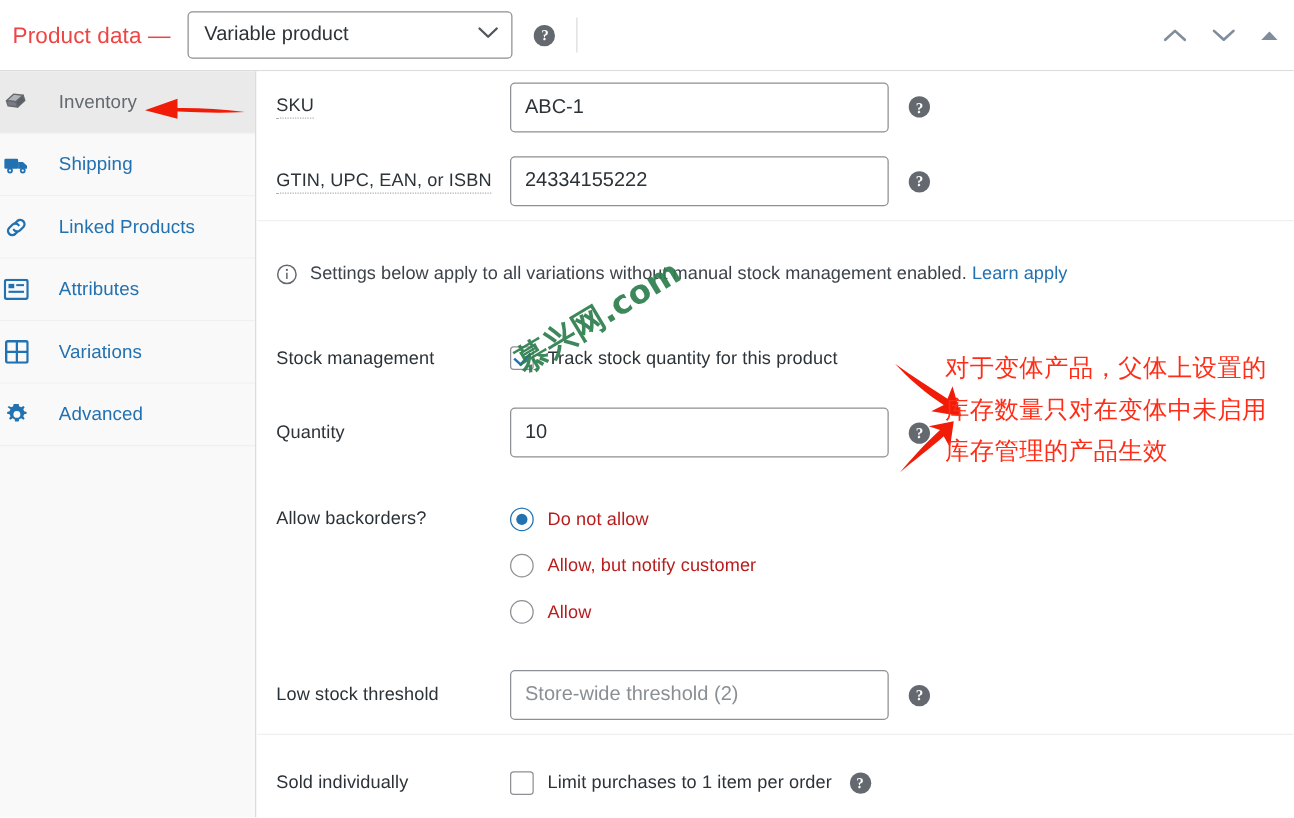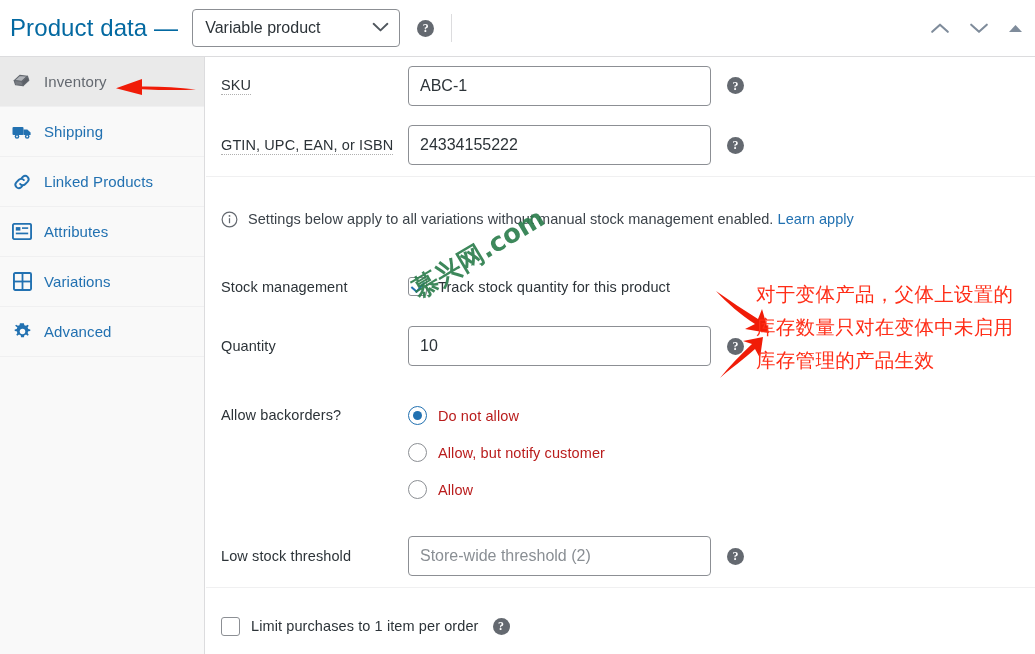--- a/index.html
+++ b/index.html
@@ -24,32 +24,32 @@
     position: absolute;
     left: 0; top: 0;
     width: 1035px; height: 57px;
     background: #fff;
     border-bottom: 1px solid #dcdcde;
     display: flex;
     align-items: center;
     padding-left: 10px;
   }
   .panel-title {
-    font-size: 24px;
-    color: #0369a1;
+    font-size: 18px;
+    color: #ef4444;
     font-weight: 400;
     white-space: nowrap;
     letter-spacing: .1px;
   }
   .type-select-wrap {
     position: relative;
     margin-left: 14px;
   }
   .type-select {
-    width: 208px;
+    width: 260px;
     height: 38px;
     border: 1px solid #8c8f94;
     border-radius: 4px;
     background: #fff;
     font-family: "Liberation Sans", sans-serif;
     font-size: 16px;
     color: #2c3338;
     padding: 0 34px 0 12px;
     line-height: 36px;
     appearance: none;
@@ -107,24 +107,25 @@
     width: 205px;
     height: 597px;
     background: #f9f9f9;
     border-right: 1px solid #dcdcde;
   }
   .side-item {
     position: relative;
     height: 50px;
     display: flex;
     align-items: center;
-    padding-left: 11px;
+    padding-left: 2px;
     border-bottom: 1px solid #f0f0f1;
     cursor: pointer;
     background: #f9f9f9;
+    gap: 12px;
   }
   .side-item.active {
     background: #eaeaea;
   }
   .side-ico {
     width: 22px; height: 22px;
     flex: 0 0 22px;
     display: flex;
     align-items: center;
     justify-content: center;
@@ -503,20 +504,23 @@
       <div class="label-cell">
         <span class="row-label">Low stock threshold</span>
       </div>
       <input class="txt-input" type="text" placeholder="Store-wide threshold (2)" style="">
       <span class="help-tip input-help">?</span>
     </div>
 
     <div class="hr"></div>
 
     <div class="row" style="height:58px;margin-top:9px;">
+      <div class="label-cell">
+        <span class="row-label">Sold individually</span>
+      </div>
       <div class="cb-wrap">
         <span class="cbox"></span>
         <span class="cb-text">Limit purchases to 1 item per order</span>
       </div>
       <span class="help-tip" style="margin-left:14px;">?</span>
     </div>
 
   </div>
 
   <div class="overlay">

